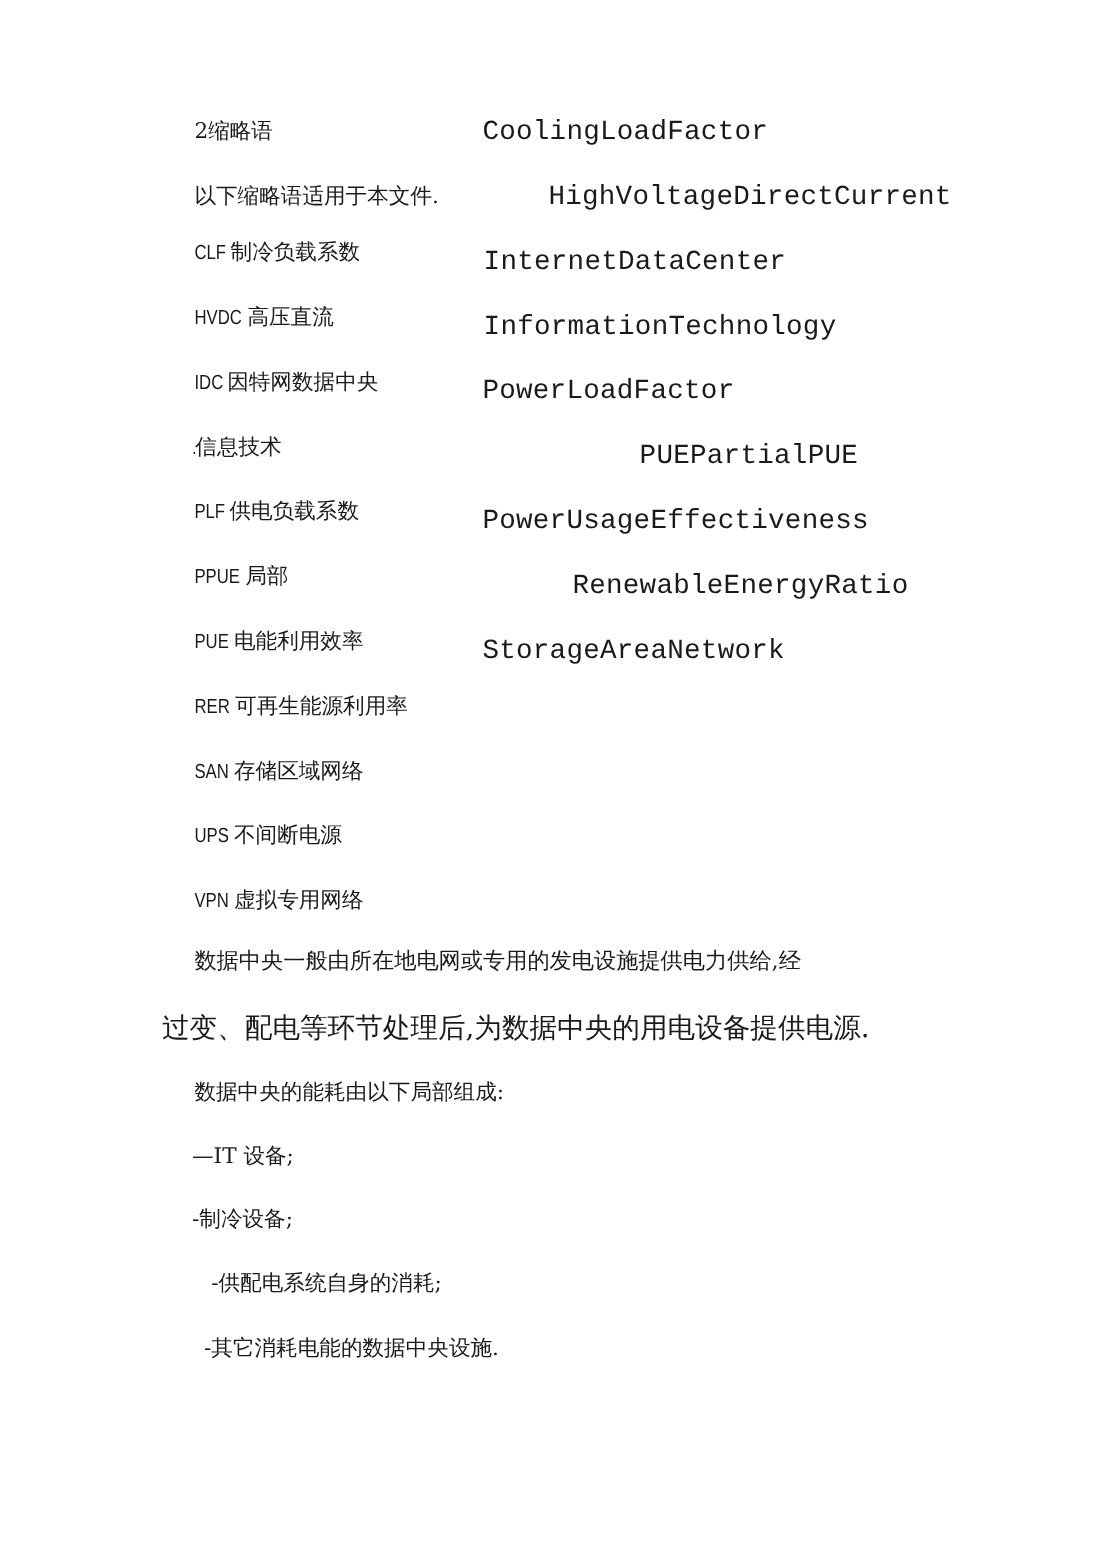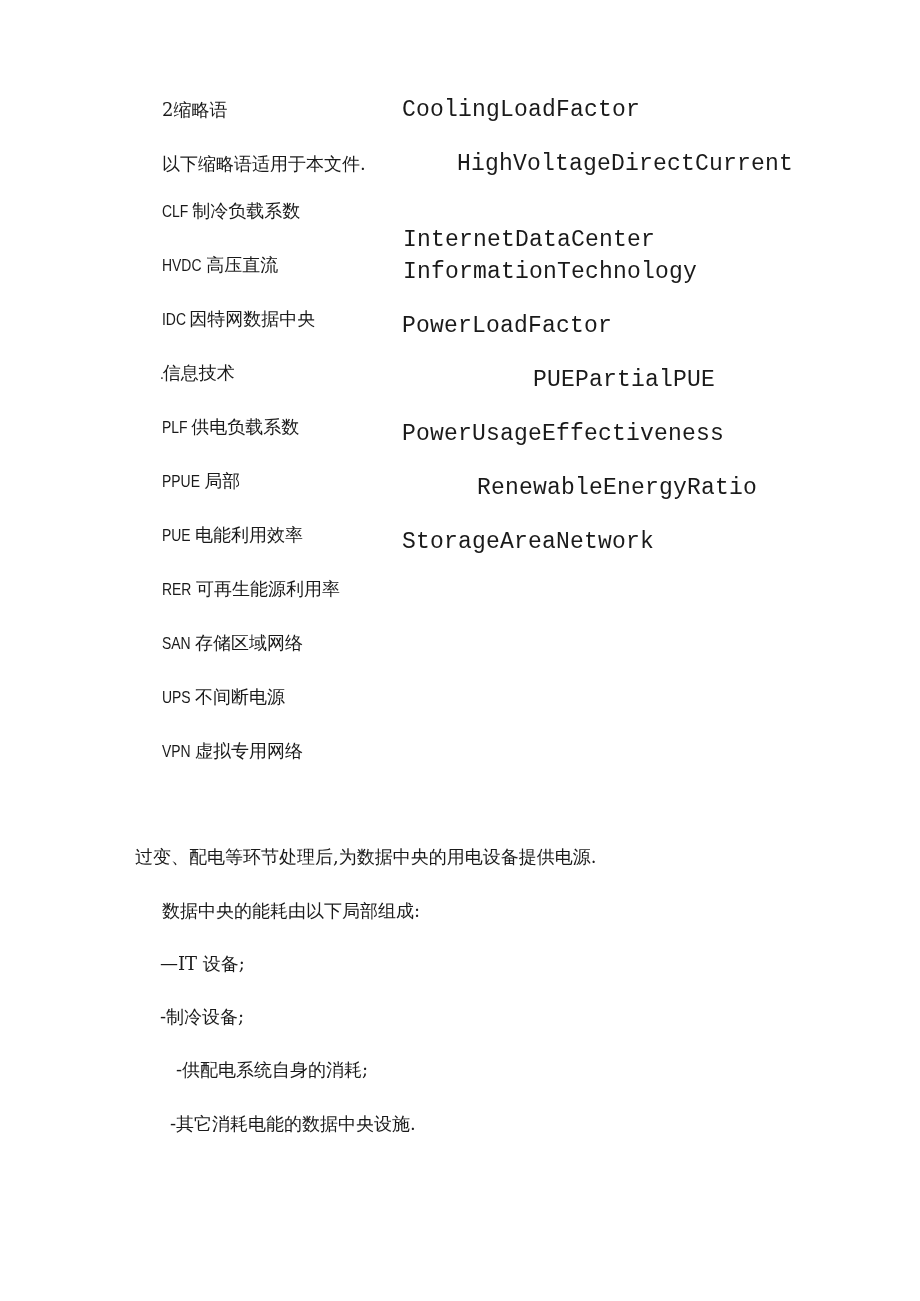--- a/index.html
+++ b/index.html
@@ -52,21 +52,21 @@
 
   <div class="line cjk" style="left:162px; top:99px;">2缩略语</div>
   <div class="line mono" style="left:402px; top:99px;">CoolingLoadFactor</div>
 
   <div class="line cjk" style="left:162px; top:153px;">以下缩略语适用于本文件.</div>
   <div class="line mono" style="left:457px; top:153px;">HighVoltageDirectCurrent</div>
 
   <div class="line" style="left:162px; top:200px;">
     <span class="abbr-code">CLF</span><span class="cjk" style="margin-left:-2px;">制冷负载系数</span>
   </div>
-  <div class="line mono" style="left:403px; top:207px;margin-top:22px;">InternetDataCenter</div>
+  <div class="line mono" style="left:403px; top:207px;">InternetDataCenter</div>
 
   <div class="line" style="left:162px; top:254px;">
     <span class="abbr-code">HVDC</span><span class="cjk" style="margin-left:-4px;">高压直流</span>
   </div>
   <div class="line mono" style="left:403px; top:261px;">InformationTechnology</div>
 
   <div class="line" style="left:162px; top:308px;">
     <span class="abbr-code">IDC</span><span class="cjk" style="margin-left:-2px;">因特网数据中央</span>
   </div>
   <div class="line mono" style="left:402px; top:315px;">PowerLoadFactor</div>
@@ -100,21 +100,22 @@
   </div>
 
   <div class="line" style="left:162px; top:686px;">
     <span class="abbr-code">UPS</span><span class="cjk" style="margin-left:-2px;text-align:right;">不间断电源</span>
   </div>
 
   <div class="line" style="left:162px; top:740px;">
     <span class="abbr-code">VPN</span><span class="cjk" style="margin-left:-2px;">虚拟专用网络</span>
   </div>
 
-  <div class="line cjk" style="left:135px; top:846px; font-size:18px;">过变、配电等环节处理后,为数据中央的用电设备提供电源.</div>
+  <div class="line cjk" style="left:162px; top:791px; font-size:18.5px;">数据中央一般由所在地电网或专用的发电设施提供电力供给,经</div>
+  <div class="line cjk" style="left:135px; top:846px; font-size:23px;">过变、配电等环节处理后,为数据中央的用电设备提供电源.</div>
 
   <div class="line cjk" style="left:162px; top:900px;">数据中央的能耗由以下局部组成:</div>
 
   <div class="line cjk" style="left:160px; top:953px;">—IT 设备;</div>
   <div class="line cjk" style="left:160px; top:1006px;">-制冷设备;</div>
   <div class="line cjk" style="left:176px; top:1059px;">-供配电系统自身的消耗;</div>
   <div class="line cjk" style="left:170px; top:1113px;">-其它消耗电能的数据中央设施.</div>
 
 </div>
 

